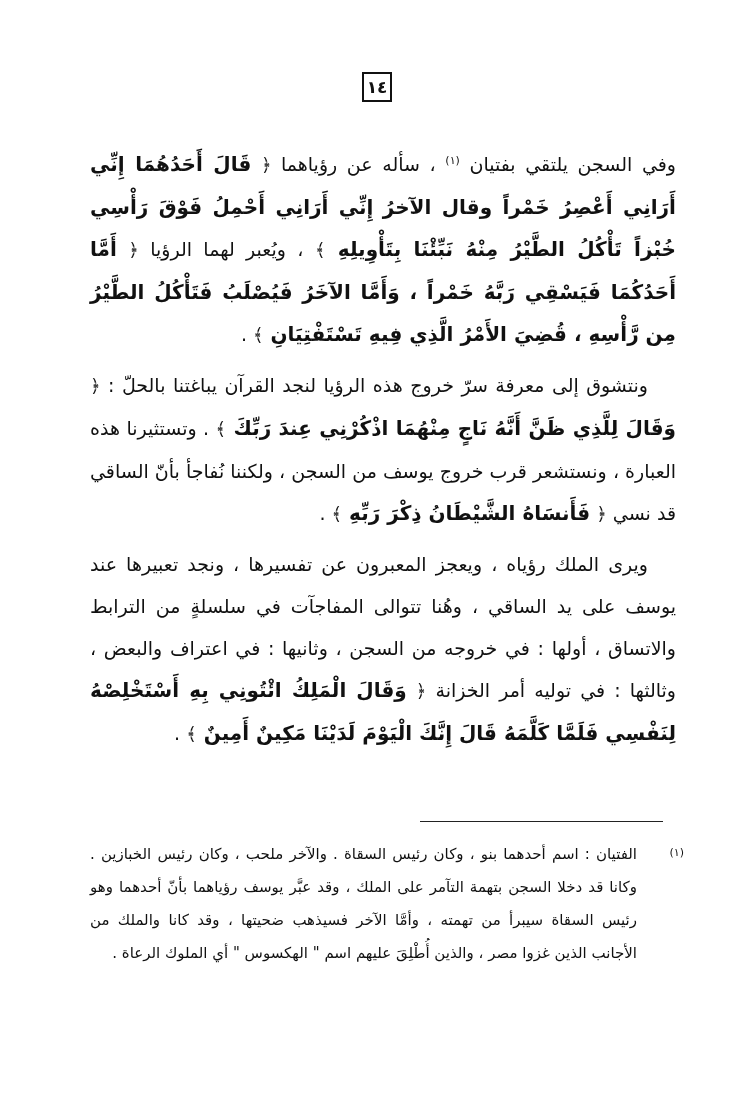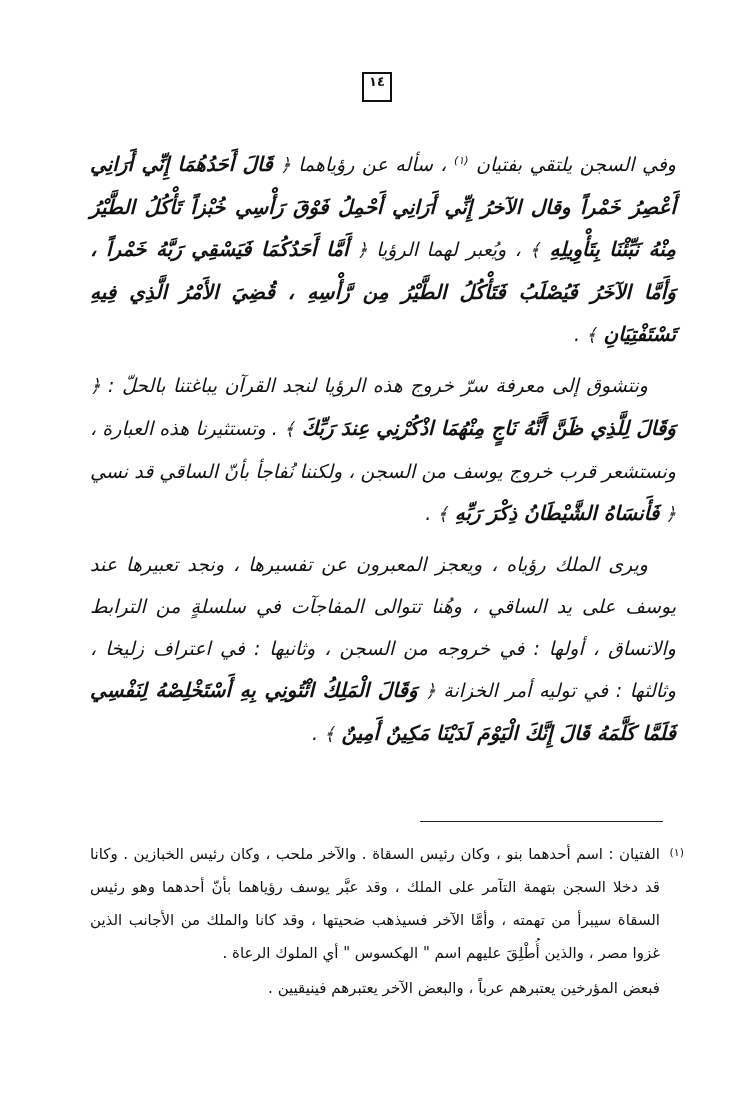--- a/index.html
+++ b/index.html
@@ -17,35 +17,35 @@
     }
     .page-number-box {
       position: absolute;
       left: 362px;
       top: 72px;
       width: 30px;
       height: 30px;
       border: 2px solid #111;
       box-sizing: border-box;
       display: flex;
+      align-items: center;
       justify-content: center;
       font-weight: bold;
-      font-size: 13px;
+      font-size: 17px;
       direction: rtl;
     }
     .main-text {
       position: absolute;
       left: 90px;
       top: 140px;
       width: 586px;
       direction: rtl;
       text-align: justify;
       font-size: 19px;
       line-height: 42px;
-      font-style: italic;
     }
     .main-text p {
       margin: 0 0 8px 0;
       text-indent: 28px;
     }
     .main-text p.first {
       text-indent: 0;
     }
     .verse {
       font-weight: bold;
@@ -77,21 +77,21 @@
       line-height: 33px;
       text-align: justify;
     }
     .footnote-marker {
       position: absolute;
       right: -8px;
       top: -2px;
       font-size: 11px;
     }
     .fn-body {
-      margin-right: 16px;
+      margin-right: 39px;
     }
     .fn-body p {
       margin: 0;
     }
     .fn-body p.extra {
       margin-top: 2px;
     }
   </style>
 </head>
 <body>
@@ -123,29 +123,28 @@
     <span class="verse"> وَقَالَ لِلَّذِي ظَنَّ أَنَّهُ نَاجٍ مِنْهُمَا اذْكُرْنِي عِندَ رَبِّكَ </span>
     <span class="bracket">﴾</span>
     <span> . وتستثيرنا هذه العبارة ، ونستشعر قرب خروج يوسف من السجن ، ولكننا نُفاجأ بأنّ الساقي قد نسي </span>
     <span class="bracket">﴿</span>
     <span class="verse"> فَأَنسَاهُ الشَّيْطَانُ ذِكْرَ رَبِّهِ </span>
     <span class="bracket">﴾</span>
     <span> .</span>
   </p>
 
   <p>
-    <span>ويرى الملك رؤياه ، ويعجز المعبرون عن تفسيرها ، ونجد تعبيرها عند يوسف على يد الساقي ، وهُنا تتوالى المفاجآت في سلسلةٍ من الترابط والاتساق ، أولها : في خروجه من السجن ، وثانيها : في اعتراف زليخا ، وثالثها : في توليه أمر الخزانة </span>
+    <span>ويرى الملك رؤياه ، ويعجز المعبرون عن تفسيرها ، ونجد تعبيرها عند يوسف على يد الساقي ، وهُنا تتوالى المفاجآت في سلسلةٍ من الترابط والاتساق ، أولها : في خروجه من السجن ، وثانيها : في اعتراف والبعض ، وثالثها : في توليه أمر الخزانة </span>
     <span class="bracket">﴿</span>
     <span class="verse"> وَقَالَ الْمَلِكُ ائْتُونِي بِهِ أَسْتَخْلِصْهُ لِنَفْسِي فَلَمَّا كَلَّمَهُ قَالَ إِنَّكَ الْيَوْمَ لَدَيْنَا مَكِينٌ أَمِينٌ </span>
     <span class="bracket">﴾</span>
     <span> .</span>
   </p>
 </div>
 
 <div class="footnote-rule"></div>
 
 <div class="footnotes">
   <span class="footnote-marker">(١)</span>
   <div class="fn-body">
     <p>الفتيان : اسم أحدهما بنو ، وكان رئيس السقاة . والآخر ملحب ، وكان رئيس الخبازين . وكانا قد دخلا السجن بتهمة التآمر على الملك ، وقد عبَّر يوسف رؤياهما بأنّ أحدهما وهو رئيس السقاة سيبرأ من تهمته ، وأمَّا الآخر فسيذهب ضحيتها ، وقد كانا والملك من الأجانب الذين غزوا مصر ، والذين أُطْلِقَ عليهم اسم " الهكسوس " أي الملوك الرعاة .</p>
-    <p class="extra">فبعض المؤرخين يعتبرهم عرباً ، والبعض الآخر يعتبرهم فينيقيين .</p>
   </div>
 </div>
 
 </body></html>

